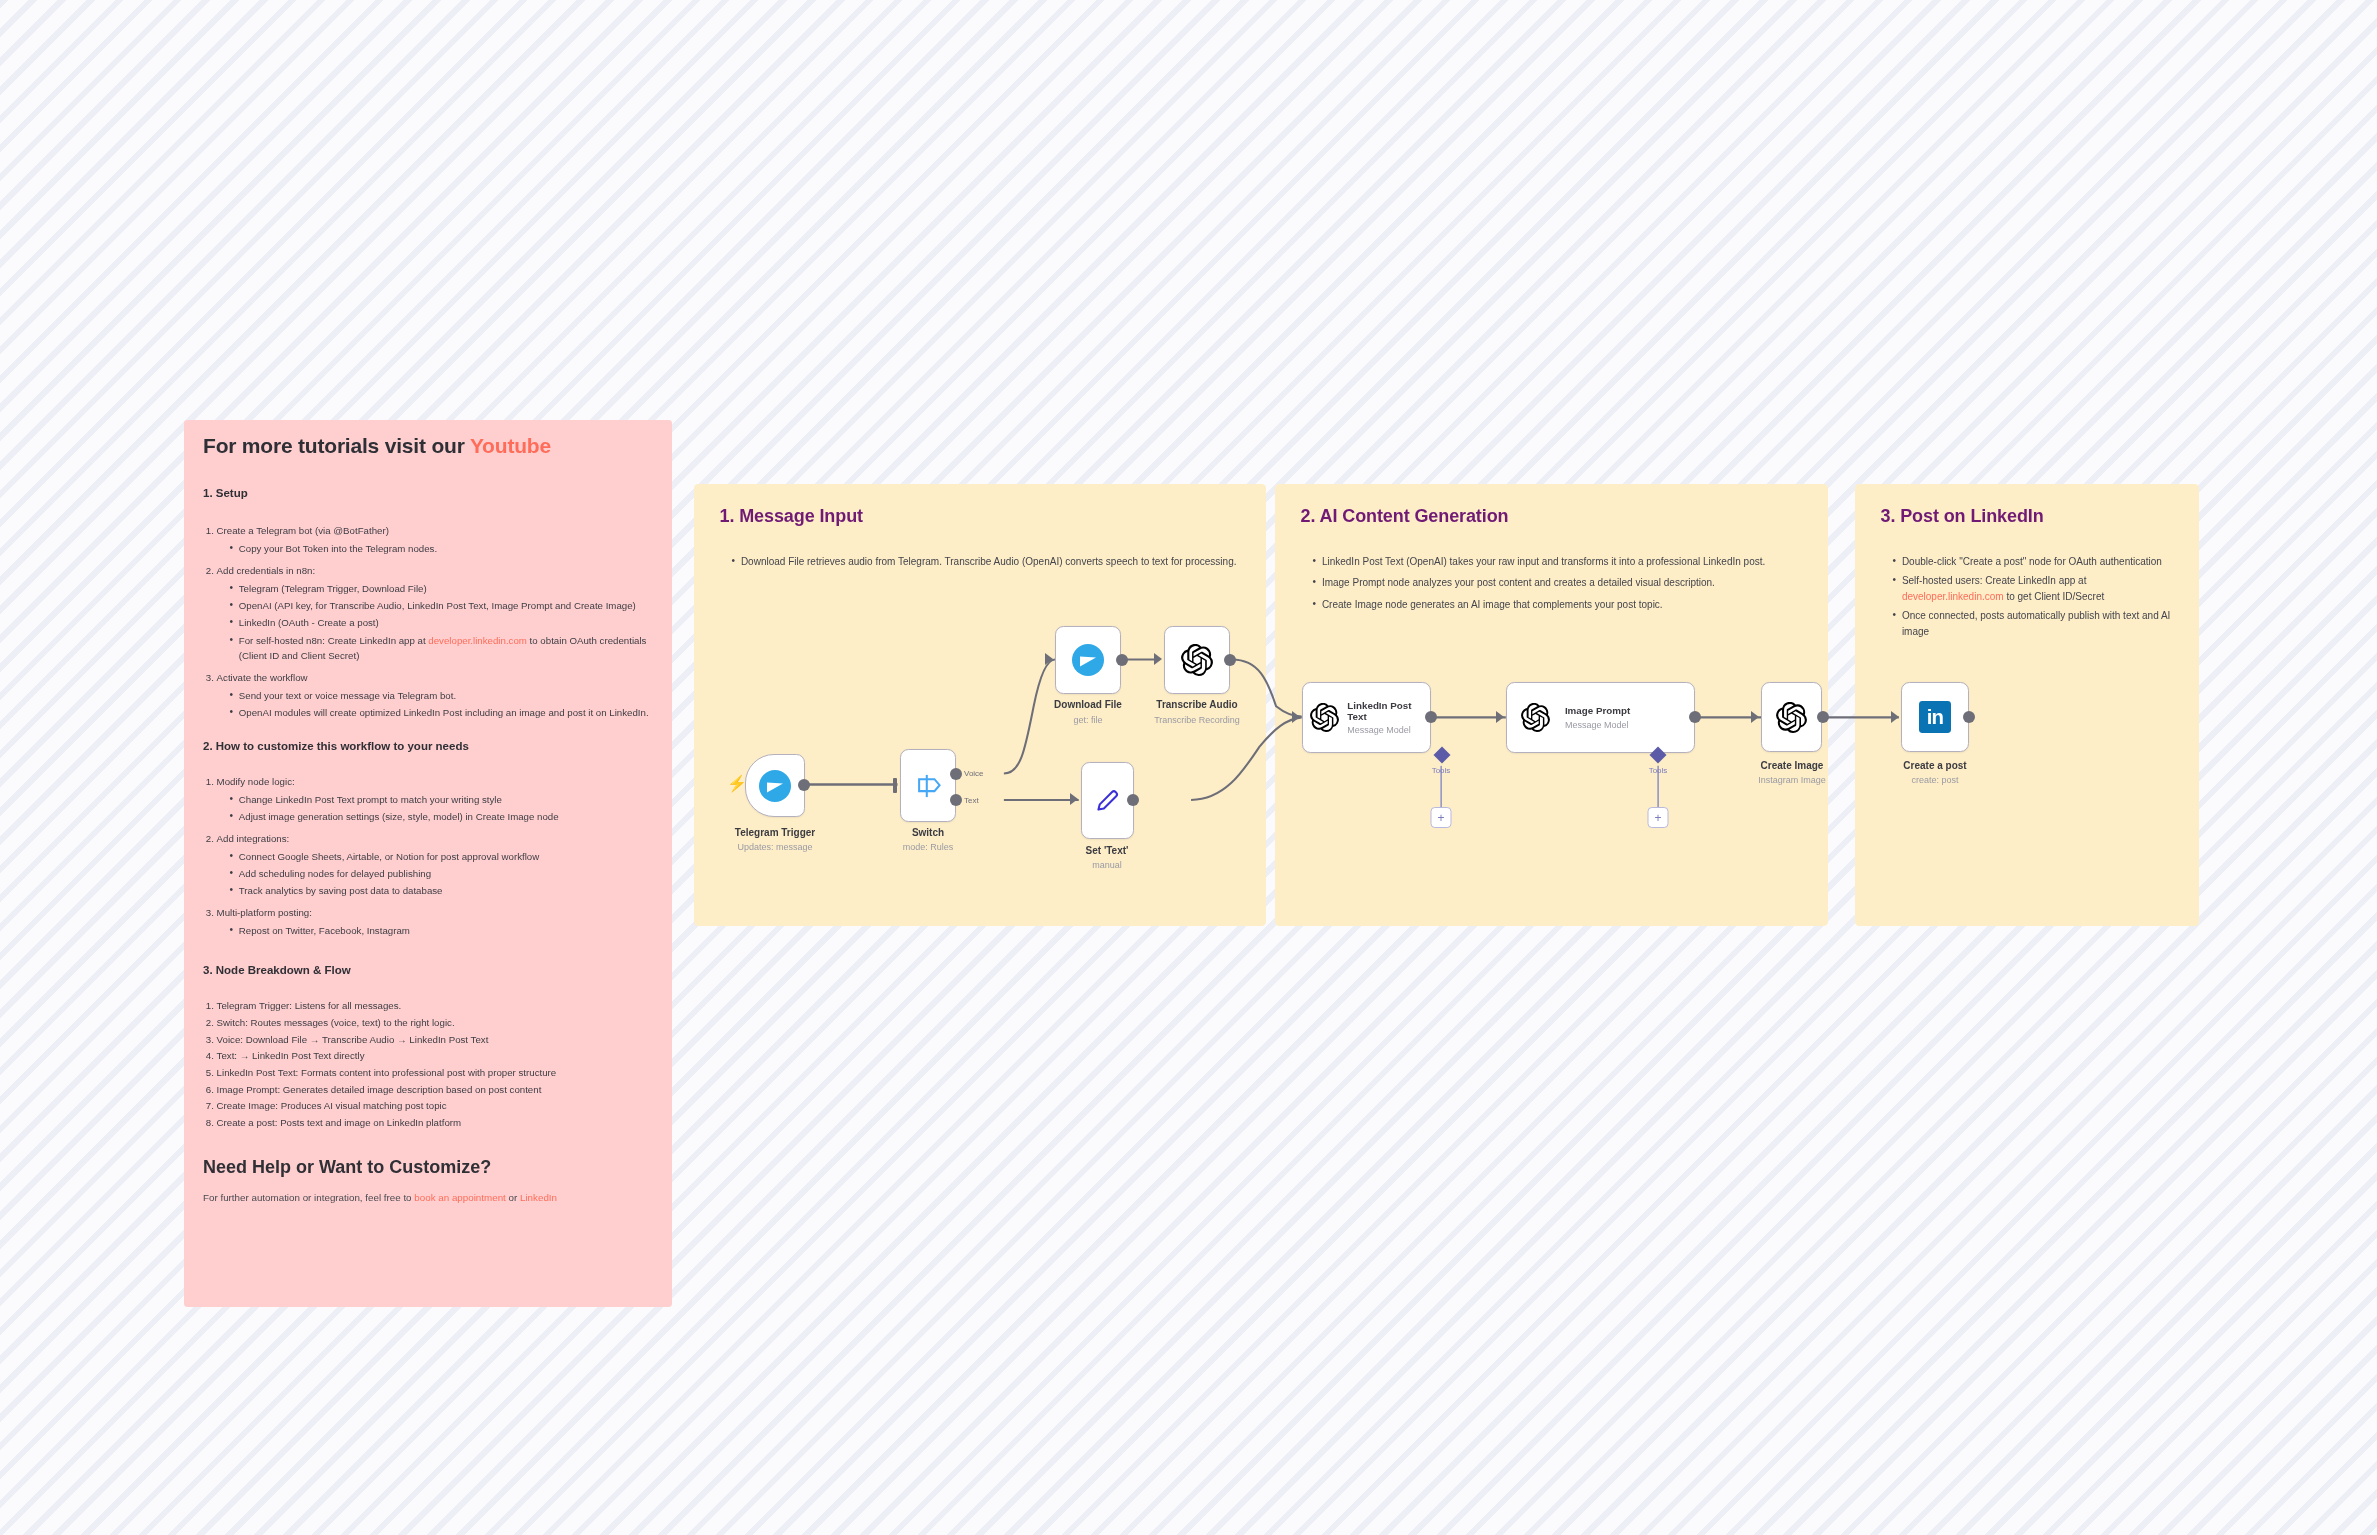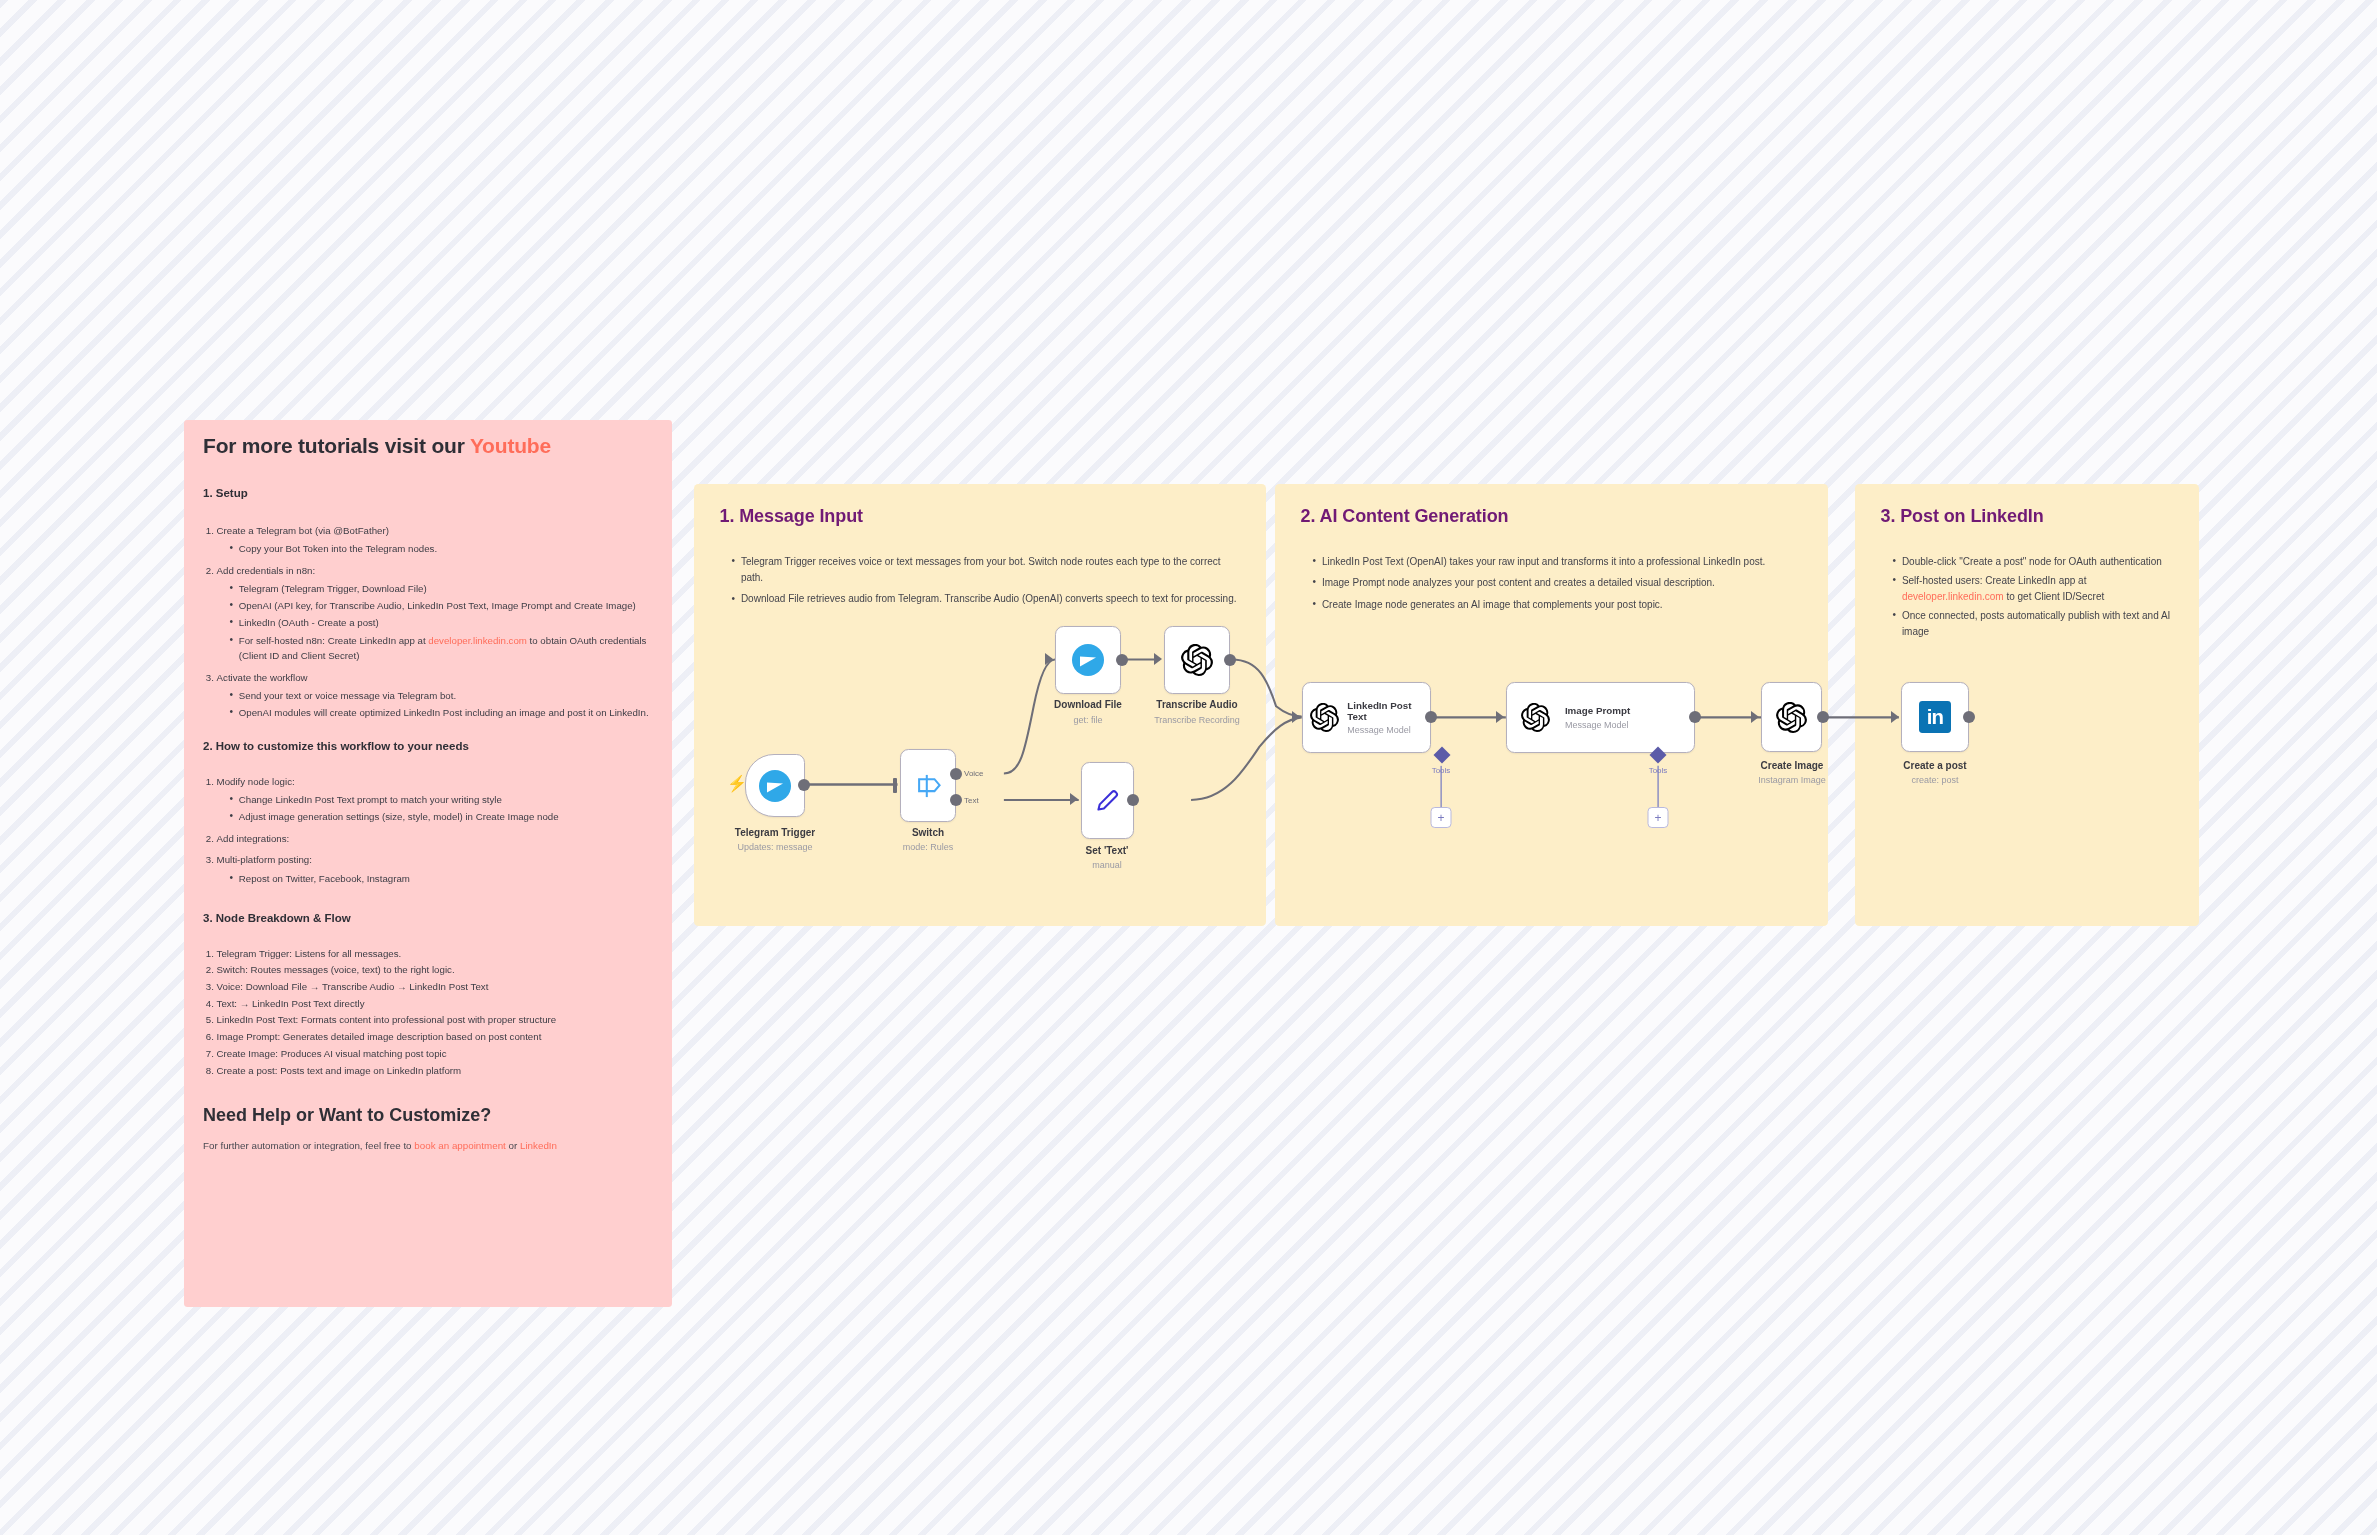--- a/index.html
+++ b/index.html
@@ -152,20 +152,25 @@
       <ol class="plist">
         <li>
           <span>Modify node logic:</span>
           <ul class="psub">
             <li>Change LinkedIn Post Text prompt to match your writing style</li>
             <li>Adjust image generation settings (size, style, model) in Create Image node</li>
           </ul>
         </li>
         <li>
           <span>Add integrations:</span>
+          <ul class="psub">
+            <li>Connect Google Sheets, Airtable, or Notion for post approval workflow</li>
+            <li>Add scheduling nodes for delayed publishing</li>
+            <li>Track analytics by saving post data to database</li>
+          </ul>
         </li>
         <li>
           <span>Multi-platform posting:</span>
           <ul class="psub">
             <li>Repost on Twitter, Facebook, Instagram</li>
           </ul>
         </li>
       </ol>
 
       <div class="pink-h3" style="margin:25.5px 0 22px 0">3. Node Breakdown &amp; Flow</div>
@@ -185,21 +190,20 @@
       <div class="pink-sub">
         <span>For further automation or integration, feel free to </span><span class="lnk">book an appointment</span><span> or </span><span class="lnk">LinkedIn</span>
       </div>
     </div>
   </div>
 
   <div class="panel p1">
     <div class="panel-title">1. Message Input</div>
     <div class="panel-bullets">
       <ul>
-        <li>Telegram Trigger receives voice or text messages from your bot. Switch node routes each type to the correct path.</li>
         <li>Download File retrieves audio from Telegram. Transcribe Audio (OpenAI) converts speech to text for processing.</li>
       </ul>
     </div>
   </div>
 
   <div class="panel p2">
     <div class="panel-title">2. AI Content Generation</div>
     <div class="panel-bullets">
       <ul>
         <li>LinkedIn Post Text (OpenAI) takes your raw input and transforms it into a professional LinkedIn post.</li>

